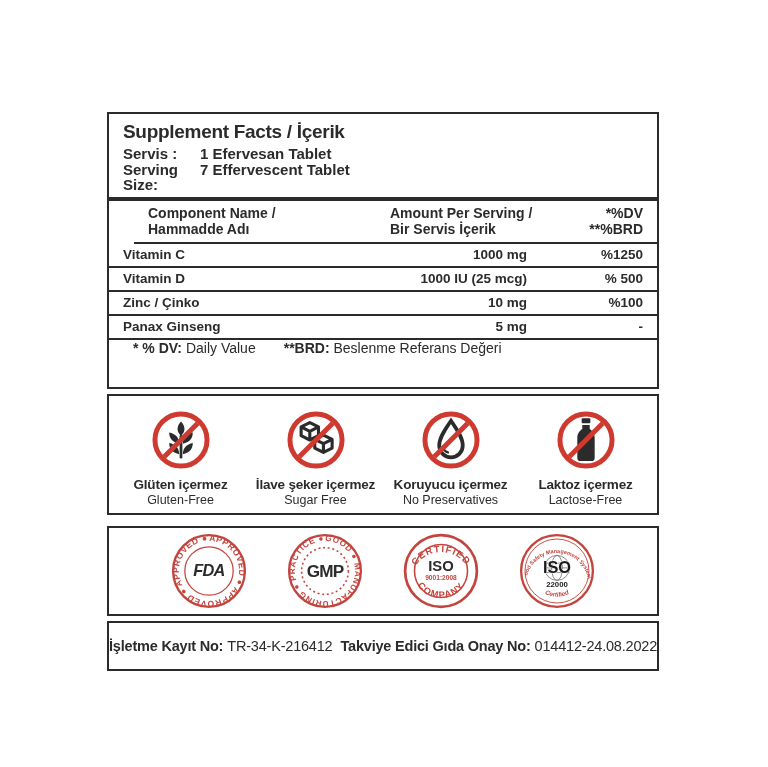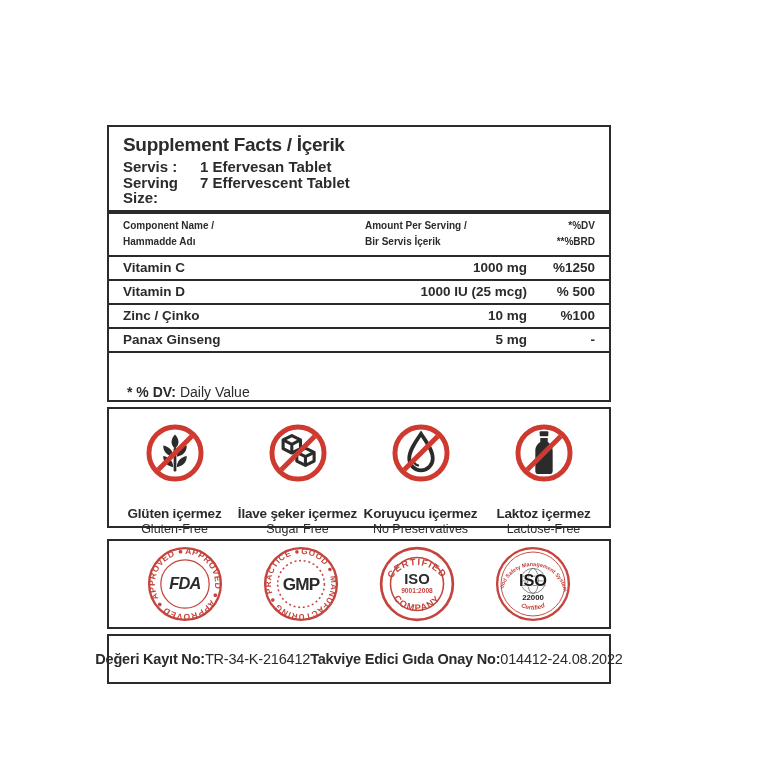--- a/index.html
+++ b/index.html
@@ -1,48 +1,48 @@
 <!DOCTYPE html>
 <html><head>
 <meta charset="utf-8">
 <style>
   html,body{margin:0;padding:0;}
   body{
     width:768px;height:767px;background:#ffffff;position:relative;
     font-family:"Liberation Sans", sans-serif;color:#2b2b2b;overflow:hidden;
   }
-  .label-wrap{position:absolute;left:107px;top:125px;width:504px;}
+  .label-wrap{position:absolute;left:107px;top:112px;width:552px;}
   .panel{border:2px solid #2b2b2b;background:#fff;box-sizing:border-box;}
 
   
   .facts-head{padding:5px 14px 4px 14px;border-bottom:4px solid #2b2b2b;}
   .facts-title{font-size:19px;font-weight:700;letter-spacing:-0.3px;margin:2px 0 3px 0;}
   .serving-row{display:flex;font-size:15px;font-weight:700;line-height:15.5px;}
   .serving-row .sv-label{width:77px;flex:0 0 77px;}
   .cols-head{display:flex;padding:4px 14px 5px 14px;border-bottom:2px solid #2b2b2b;
-             font-size:10px;font-weight:700;line-height:16px;}
+             font-size:14px;font-weight:700;line-height:16px;margin-left:25px;}
   .col-name{flex:0 0 242px;}
   .col-amt{flex:0 0 162px;}
   .col-dv{flex:1;text-align:right;}
   .data-row{display:flex;align-items:center;height:22px;padding:0 14px;
             border-bottom:2px solid #2b2b2b;font-size:13.5px;font-weight:700;}
   .data-row:last-of-type{border-bottom:4px solid #2b2b2b;}
   .data-row .col-amt{text-align:right;}
-  .footnote{display:flex;align-items:flex-end;height:47px;padding:0 18px;font-size:14px;}
+  .footnote{display:flex;align-items:flex-start;height:47px;padding:0 24px;font-size:14px;}
   .fn-group{white-space:nowrap;}
   .fn-group b{font-weight:700;}
   .fn-group span{font-weight:400;}
   .fn-gap{width:28px;}
 
   
   .icons-panel{margin-top:5px;height:121px;display:flex;justify-content:space-around;
                align-items:flex-start;padding:13px 4px 0 4px;}
   .free-col{display:flex;flex-direction:column;align-items:center;width:138px;}
   .free-col svg{width:62px;height:62px;}
-  .free-title{font-size:13.5px;font-weight:700;margin-top:22px;letter-spacing:-0.2px;white-space:nowrap;text-align:right;}
+  .free-title{font-size:13.5px;font-weight:700;margin-top:6px;letter-spacing:-0.2px;white-space:nowrap;text-align:right;}
   .free-sub{font-size:12.5px;font-weight:400;margin-top:1px;}
 
   
   .seals-panel{margin-top:11px;height:90px;display:flex;justify-content:center;
                align-items:center;gap:38px;}
   .seal{width:78px;height:78px;flex:0 0 78px;}
 
   
   .reg-panel{margin-top:5px;height:50px;display:flex;align-items:center;justify-content:center;
              font-size:14.5px;letter-spacing:-0.2px;white-space:nowrap;}
@@ -102,20 +102,23 @@
       <div class="col-name">Panax Ginseng</div>
       <div class="col-amt">5 mg</div>
       <div class="col-dv">-</div>
     </div>
 
     <div class="footnote">
       <div class="fn-group">
         <b>* % DV:</b>&nbsp;<span>Daily Value</span>
       </div>
       <div class="fn-gap"></div>
+      <div class="fn-group">
+        <b>**BRD:</b>&nbsp;<span>Beslenme Referans Değeri</span>
+      </div>
     </div>
   </div>
 
   <div class="panel icons-panel">
 
     <div class="free-col">
       <svg viewBox="0 0 100 100">
         <g fill="#2b2b2b">
           <path d="M50,20 C43,28 42,35 50,43 C58,35 57,28 50,20 Z"></path>
           <path d="M31,38 C31,48 37,54 47,56 C47,46 41,40 31,38 Z"></path>
@@ -225,21 +228,21 @@
       </text>
       <text font-size="8" font-weight="700" font-style="italic" fill="#c4453e">
         <textPath href="#iso2-bot" startOffset="50%" text-anchor="middle">Certified</textPath>
       </text>
       <text x="50" y="52" text-anchor="middle" font-size="21" font-weight="700" fill="#1a1a1a" stroke="#ffffff" stroke-width="1.2" paint-order="stroke">ISO</text>
       <text x="50" y="70" text-anchor="middle" font-size="10" font-weight="700" fill="#1a1a1a">22000</text>
     </svg>
   </div>
 
   <div class="panel reg-panel">
-    <b>Değeri Kayıt No:</b>
+    <b>İşletme Kayıt No:</b>
       <i class="reg-sp"></i>
       <span>TR-34-K-216412</span>
       <i class="reg-sp"></i>
       <i class="reg-sp"></i>
       <b>Takviye Edici Gıda Onay No:</b>
       <i class="reg-sp"></i>
       <span>014412-24.08.2022</span>
   </div>
 
 </div>

